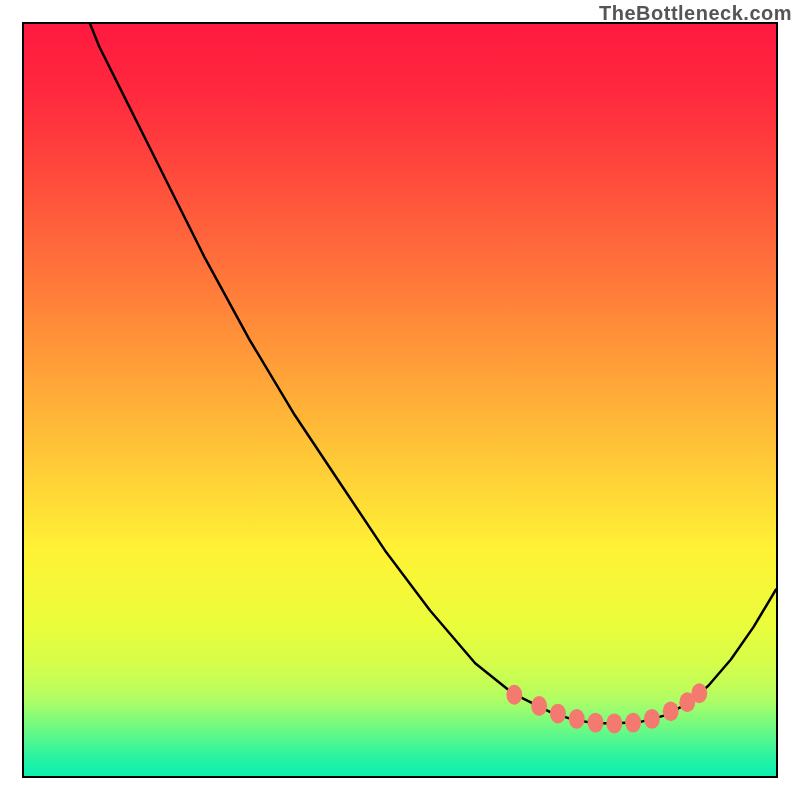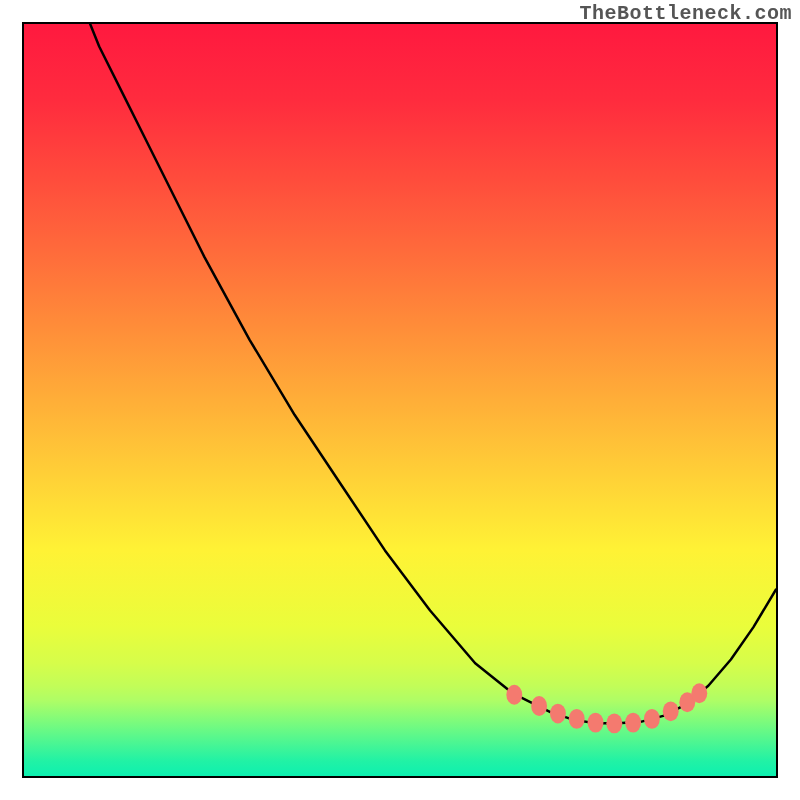--- a/index.html
+++ b/index.html
@@ -17,21 +17,21 @@
     height: 800px;
   }
   .watermark {
     position: absolute;
     top: 2px;
     right: 8px;
     color: #555555;
     font-size: 20px;
     font-weight: 600;
     letter-spacing: 0.5px;
-    font-family: Liberation Mono, monospace;
+    font-family: Liberation Sans, sans-serif;
     z-index: 10;
   }
   .plot-box {
     position: absolute;
     left: 22px;
     top: 22px;
     width: 756px;
     height: 756px;
     box-sizing: border-box;
     border: 2px solid #000000;

